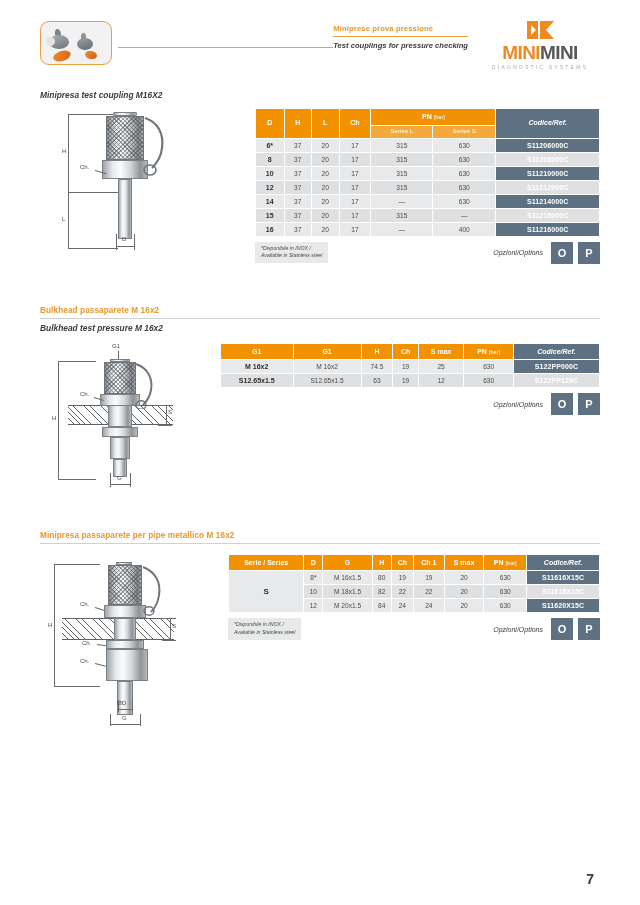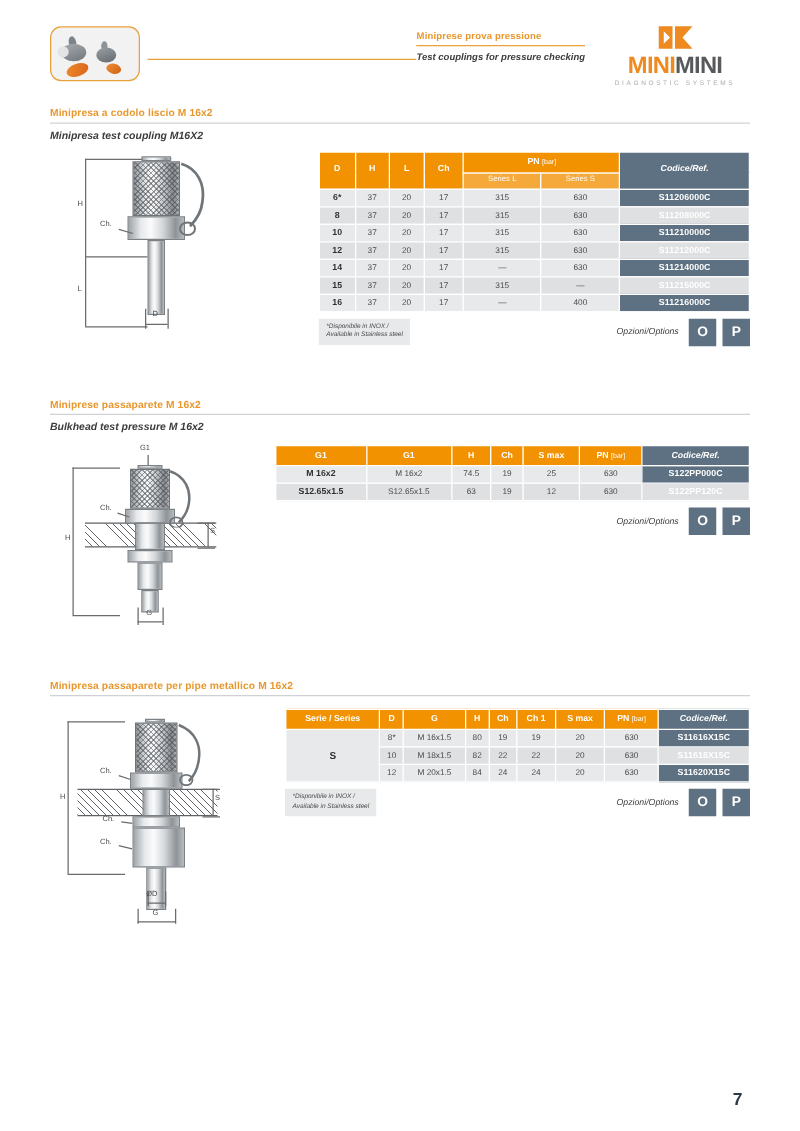--- a/index.html
+++ b/index.html
@@ -251,21 +251,20 @@
         <path d="M6 5 L11 10 L6 15 Z" fill="#ffffff"></path>
         <path d="M15 1 L29 1 L21 10 L29 19 L15 19 Z" fill="#ee8a1f"></path>
       </svg>
     </div>
     <div class="logo-word"><span class="mini">MINI</span><span class="press">MINI</span></div>
     <div class="logo-sub">DIAGNOSTIC SYSTEMS</div>
   </div>
 </div>
 
 <div class="section" style="margin-top:6px;">
-  <div class="sec-title-it">Minipresa  a codolo liscio M 16x2</div>
   <div class="sec-title-en">Minipresa test coupling  M16X2</div>
 
   <div class="sec-body" style="margin-top:8px;">
 
     <div class="draw" style="width:215px;height:145px;">
 
       <div class="vline" style="left:28px;top:6px;height:78px;"></div>
       <div class="arrowline" style="left:28px;top:6px;width:50px;"></div>
       <div class="arrowline" style="left:28px;top:84px;width:50px;"></div>
       <div class="dim-txt" style="left:22px;top:40px;">H</div>
@@ -385,21 +384,21 @@
           <span class="opt-label">Opzioni/Options</span>
           <div class="opt-badge">O</div>
           <div class="opt-badge">P</div>
         </div>
       </div>
     </div>
   </div>
 </div>
 
 <div class="section" style="margin-top:42px;">
-  <div class="sec-title-it">Miniprese  passaparete M 16x2</div>
+  <div class="sec-title-it">Bulkhead  passaparete M 16x2</div>
   <div class="sec-title-en">Bulkhead test pressure M 16x2</div>
 
   <div class="sec-body" style="margin-top:10px;">
     <div class="draw" style="width:148px;height:150px;">
       <div class="dim-txt" style="left:72px;top:0px;">G1</div>
       <div class="vline" style="left:78px;top:8px;height:8px;"></div>
 
       <div class="vline" style="left:18px;top:18px;height:118px;"></div>
       <div class="arrowline" style="left:18px;top:18px;width:38px;"></div>
       <div class="arrowline" style="left:18px;top:136px;width:38px;"></div>

